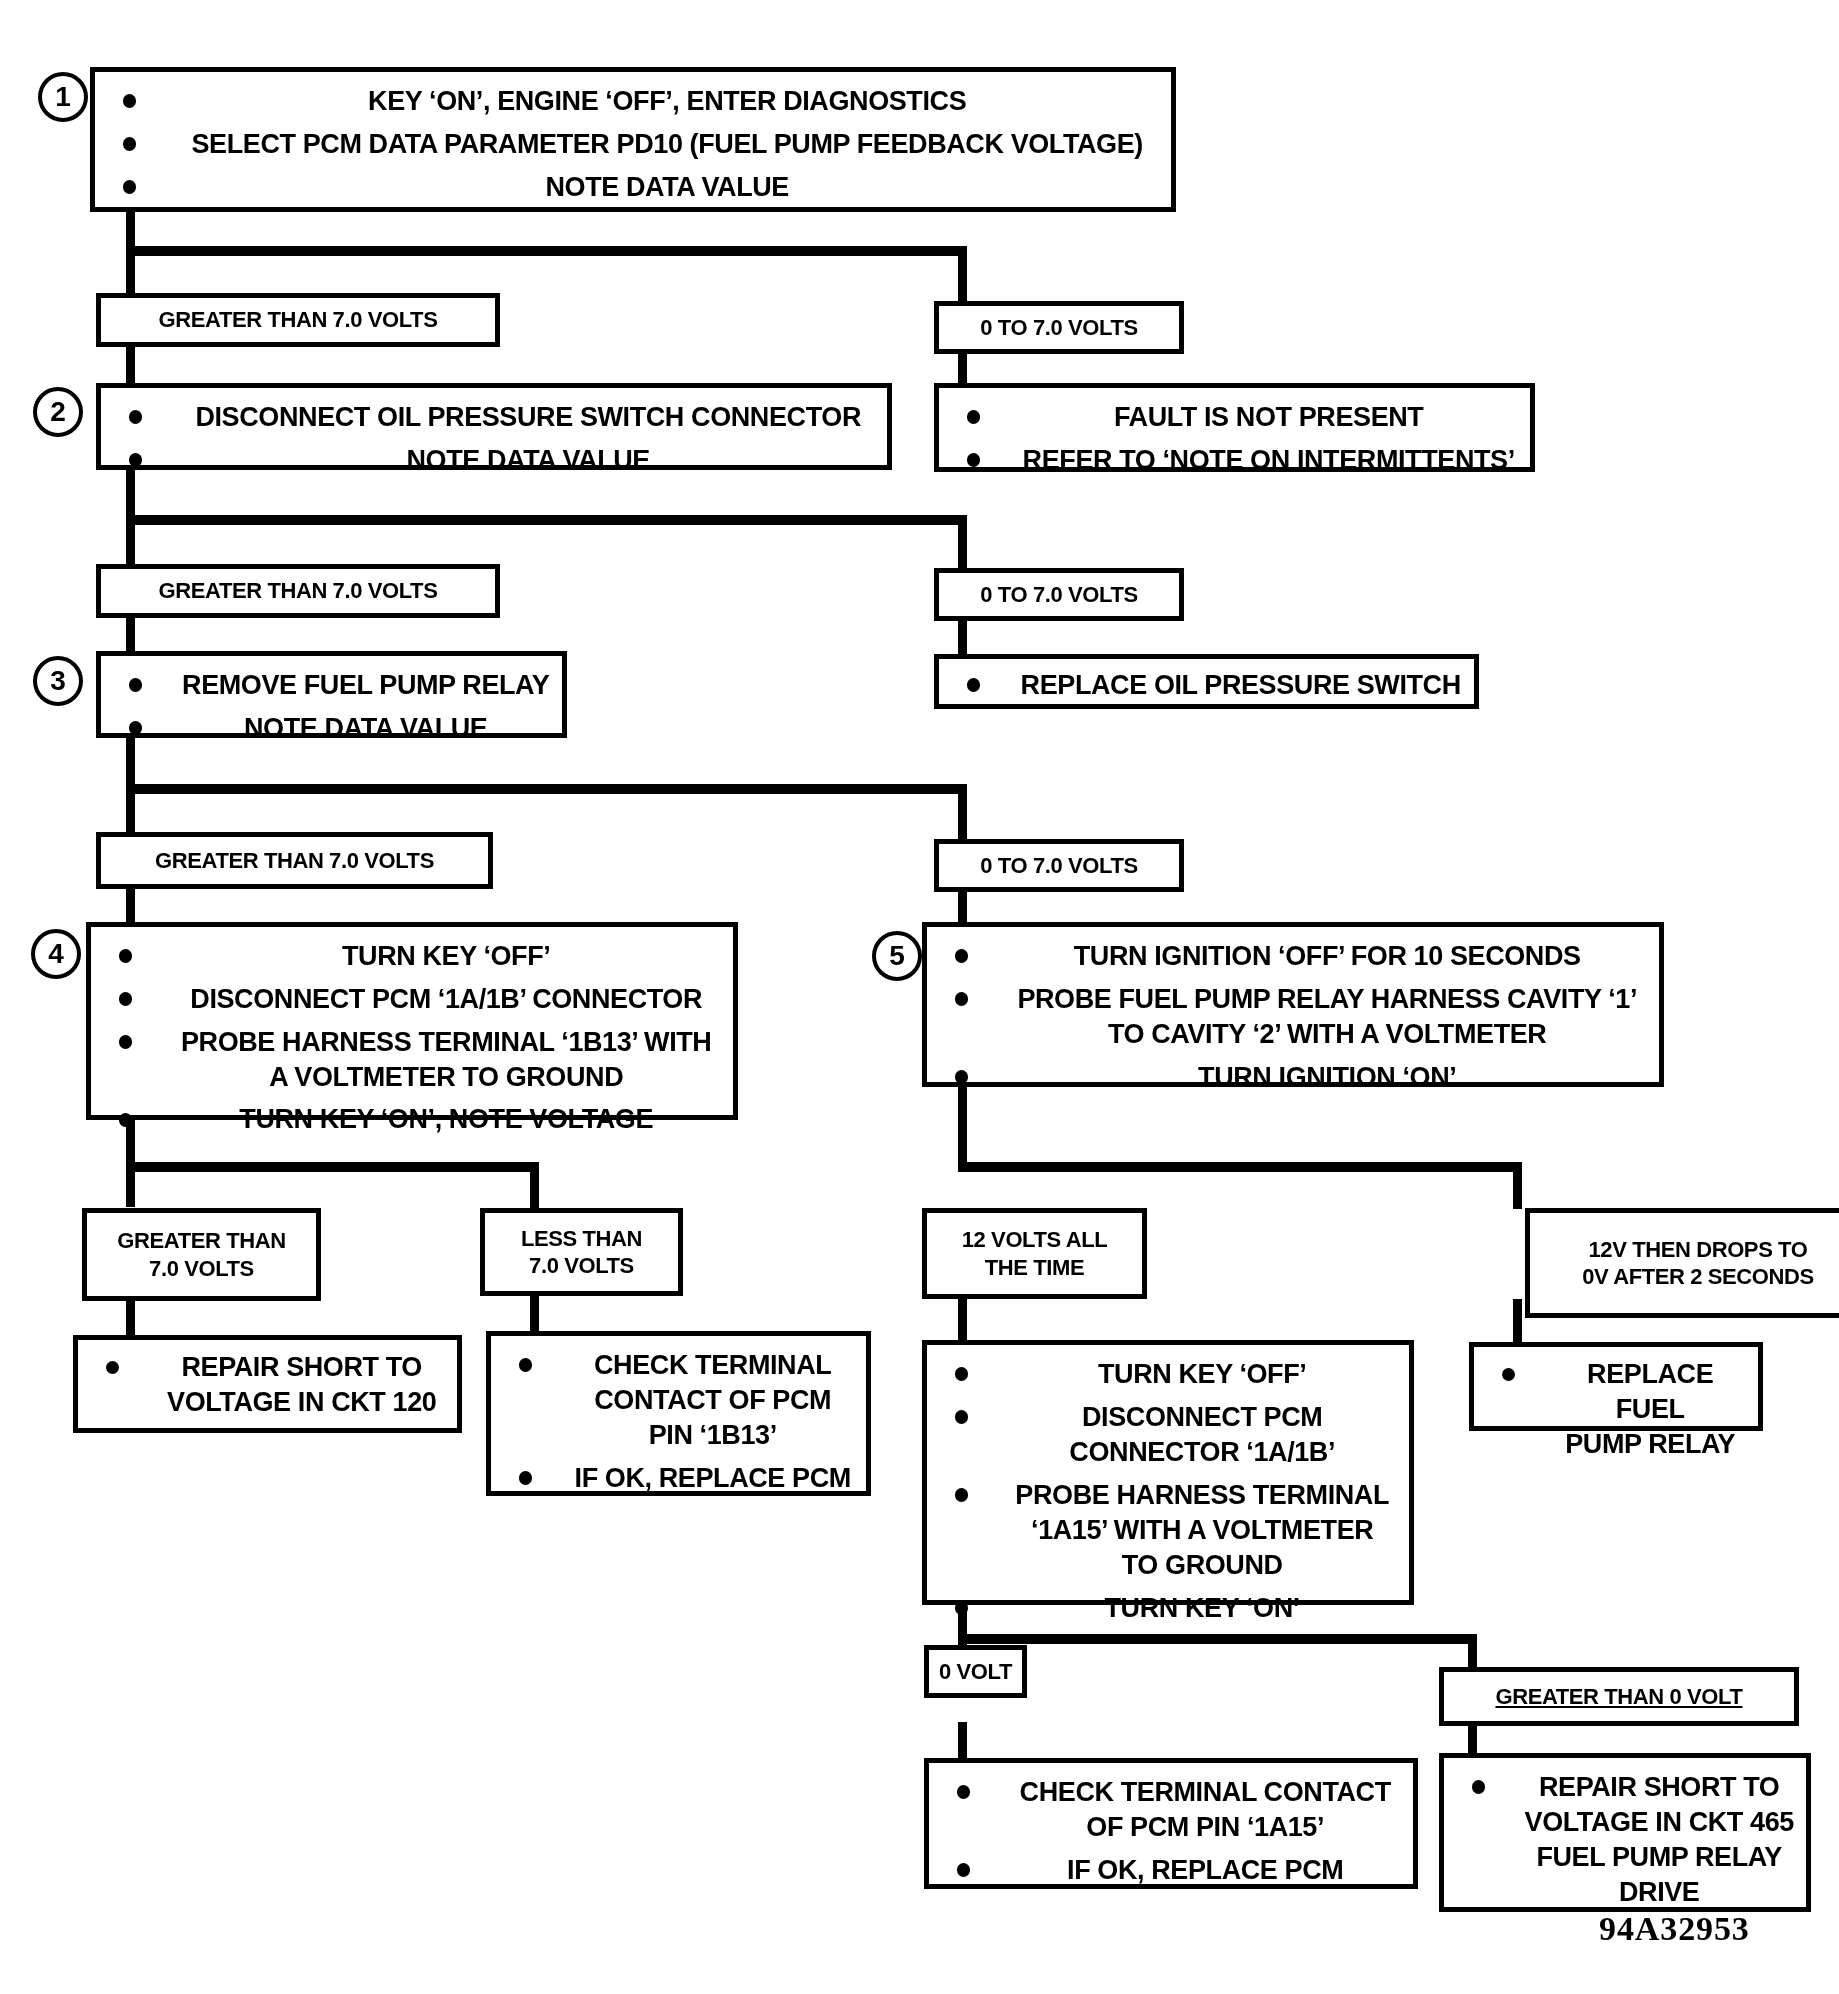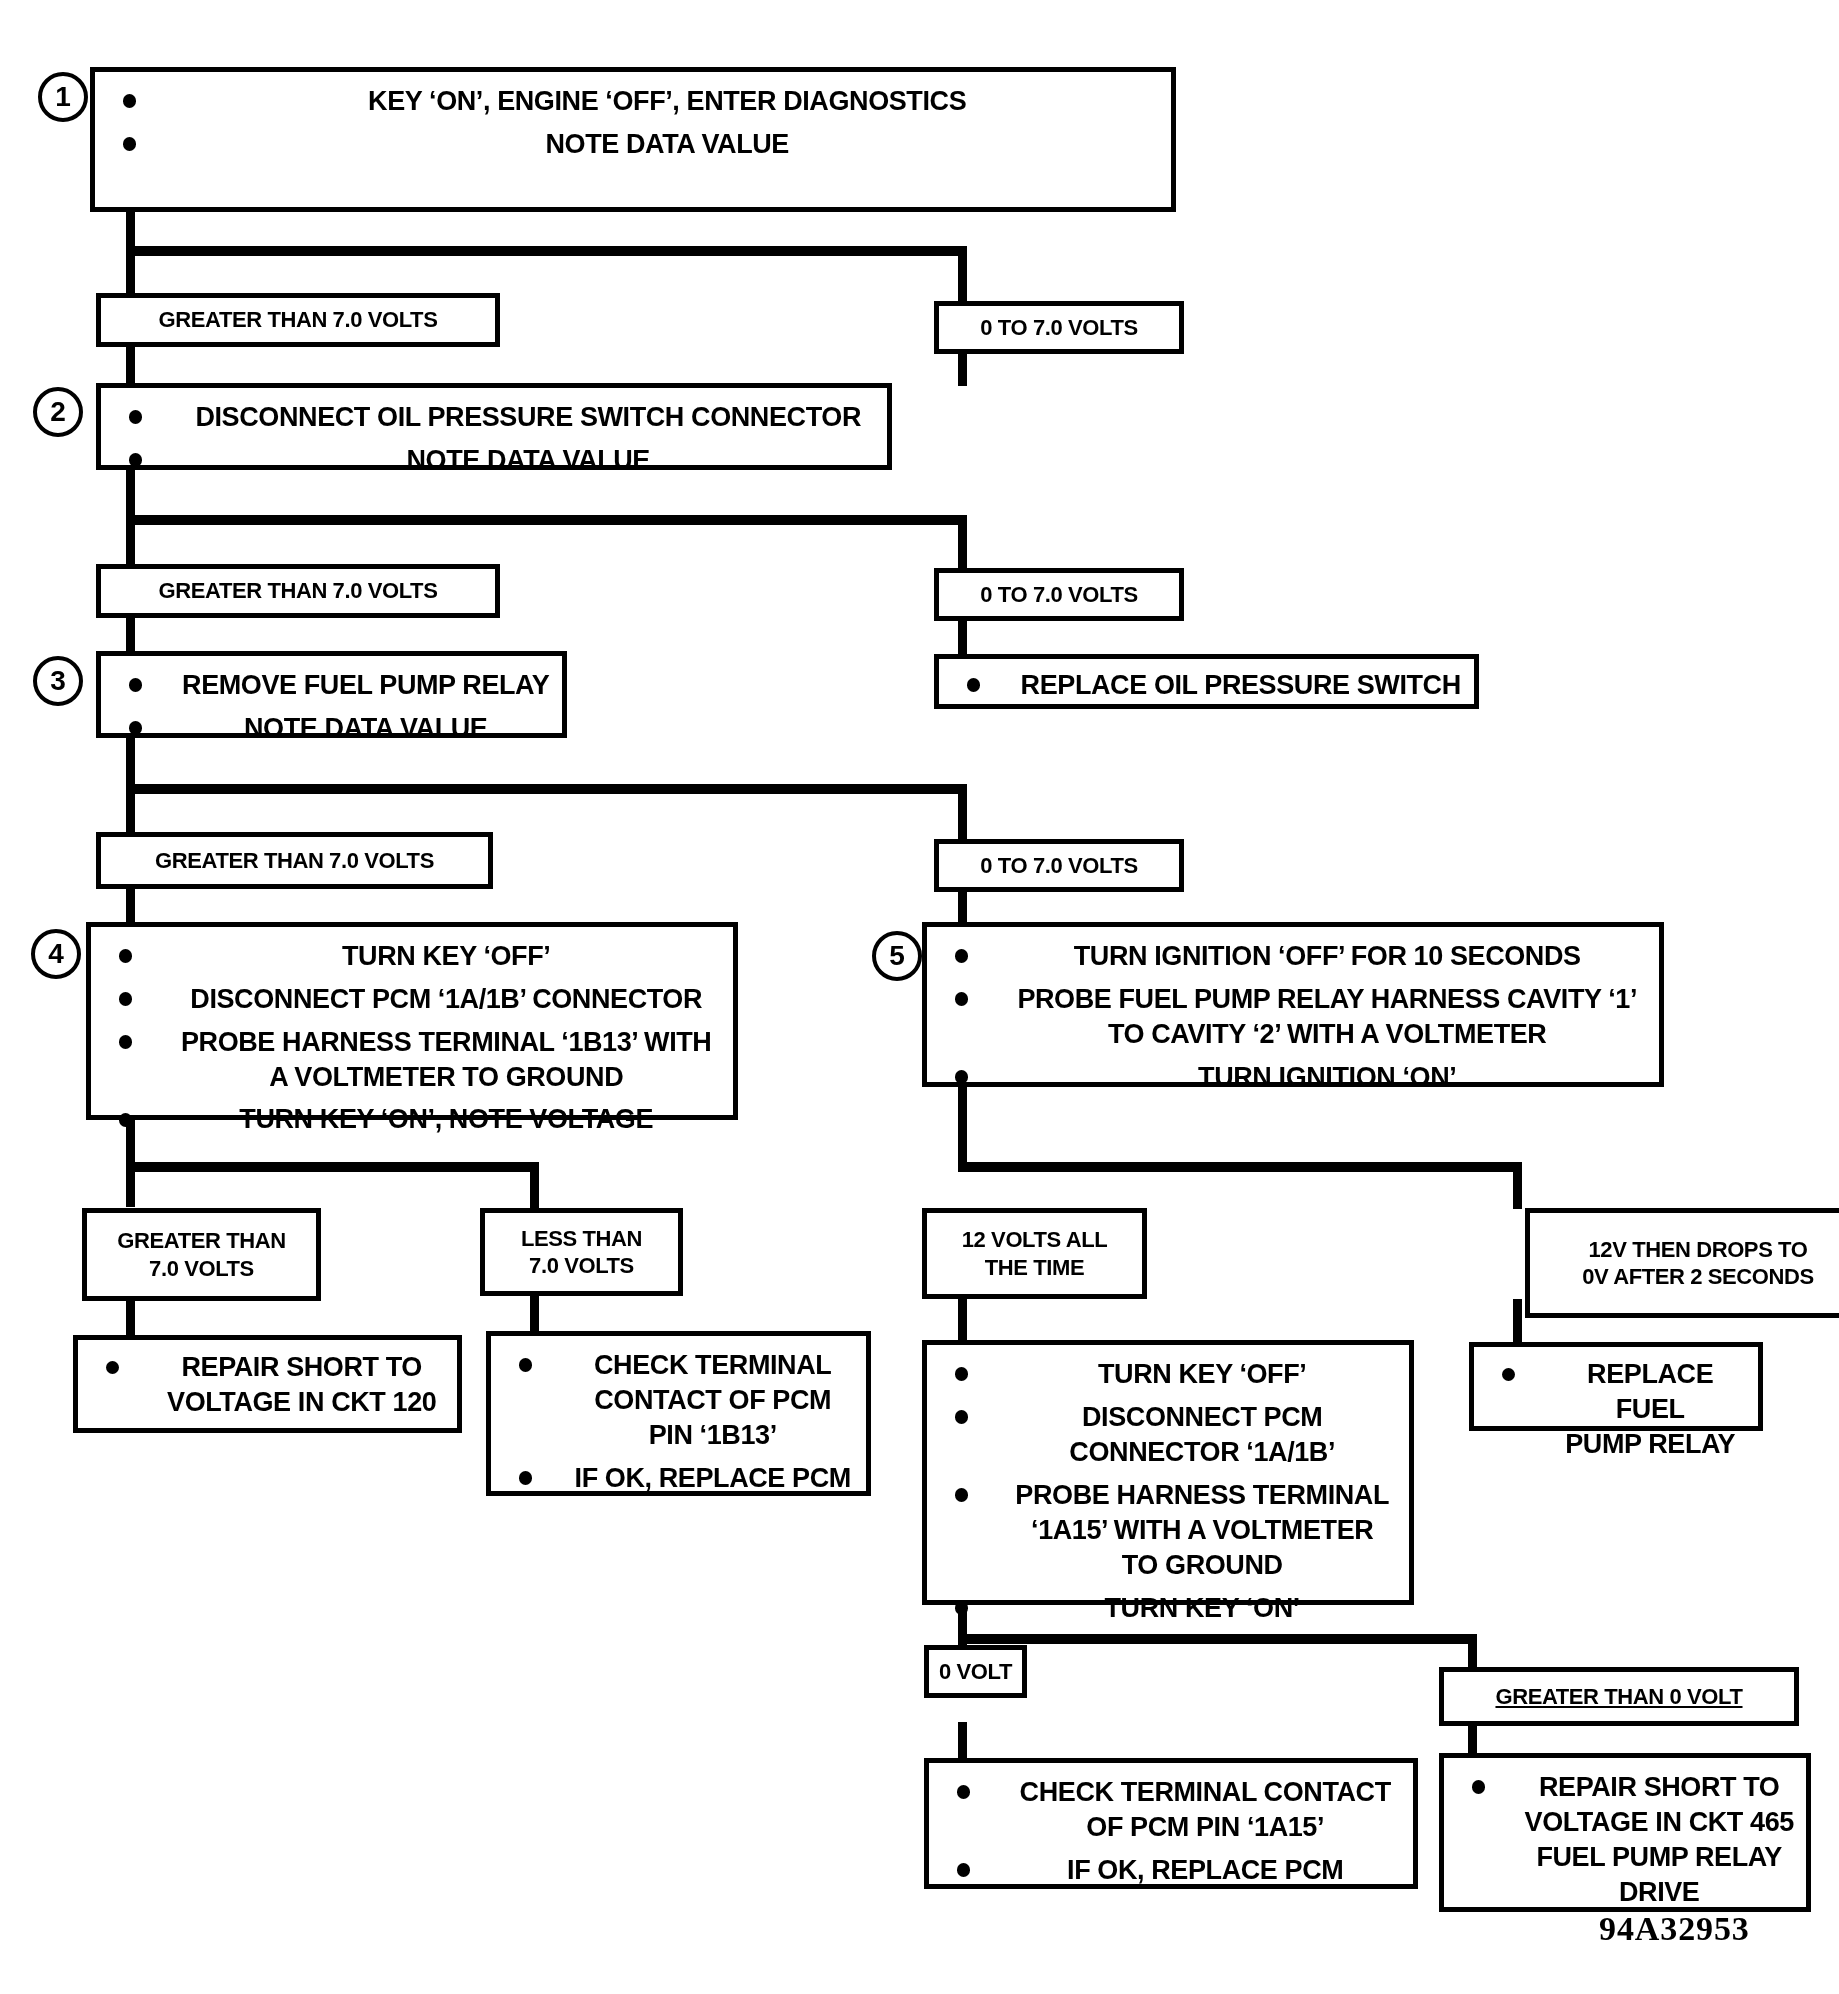--- a/index.html
+++ b/index.html
@@ -128,31 +128,38 @@
 
   <div class="circle" style="left:38px; top:72px;">1</div>
   <div class="circle" style="left:33px; top:387px;">2</div>
   <div class="circle" style="left:33px; top:656px;">3</div>
   <div class="circle" style="left:31px; top:929px;">4</div>
   <div class="circle" style="left:872px; top:931px;">5</div>
 
   <div class="box step" style="left:90px; top:67px; width:1086px; height:145px;">
     <ul>
       <li>KEY ‘ON’, ENGINE ‘OFF’, ENTER DIAGNOSTICS</li>
+      <li>SELECT PCM DATA PARAMETER PD10 (FUEL PUMP FEEDBACK VOLTAGE)</li>
       <li>NOTE DATA VALUE</li>
     </ul>
   </div>
 
   <div class="box label" style="left:96px; top:293px; width:404px; height:54px;">GREATER THAN 7.0 VOLTS</div>
   <div class="box label" style="left:934px; top:301px; width:250px; height:53px;">0 TO 7.0 VOLTS</div>
 
   <div class="box step" style="left:96px; top:383px; width:796px; height:87px;">
     <ul>
       <li>DISCONNECT OIL PRESSURE SWITCH CONNECTOR</li>
       <li>NOTE DATA VALUE</li>
+    </ul>
+  </div>
+  <div class="box step" style="left:934px; top:383px; width:601px; height:89px;">
+    <ul>
+      <li>FAULT IS NOT PRESENT</li>
+      <li>REFER TO ‘NOTE ON INTERMITTENTS’</li>
     </ul>
   </div>
 
   <div class="box label" style="left:96px; top:564px; width:404px; height:54px;">GREATER THAN 7.0 VOLTS</div>
   <div class="box label" style="left:934px; top:568px; width:250px; height:53px;">0 TO 7.0 VOLTS</div>
 
   <div class="box step" style="left:96px; top:651px; width:471px; height:87px;">
     <ul>
       <li>REMOVE FUEL PUMP RELAY</li>
       <li>NOTE DATA VALUE</li>

